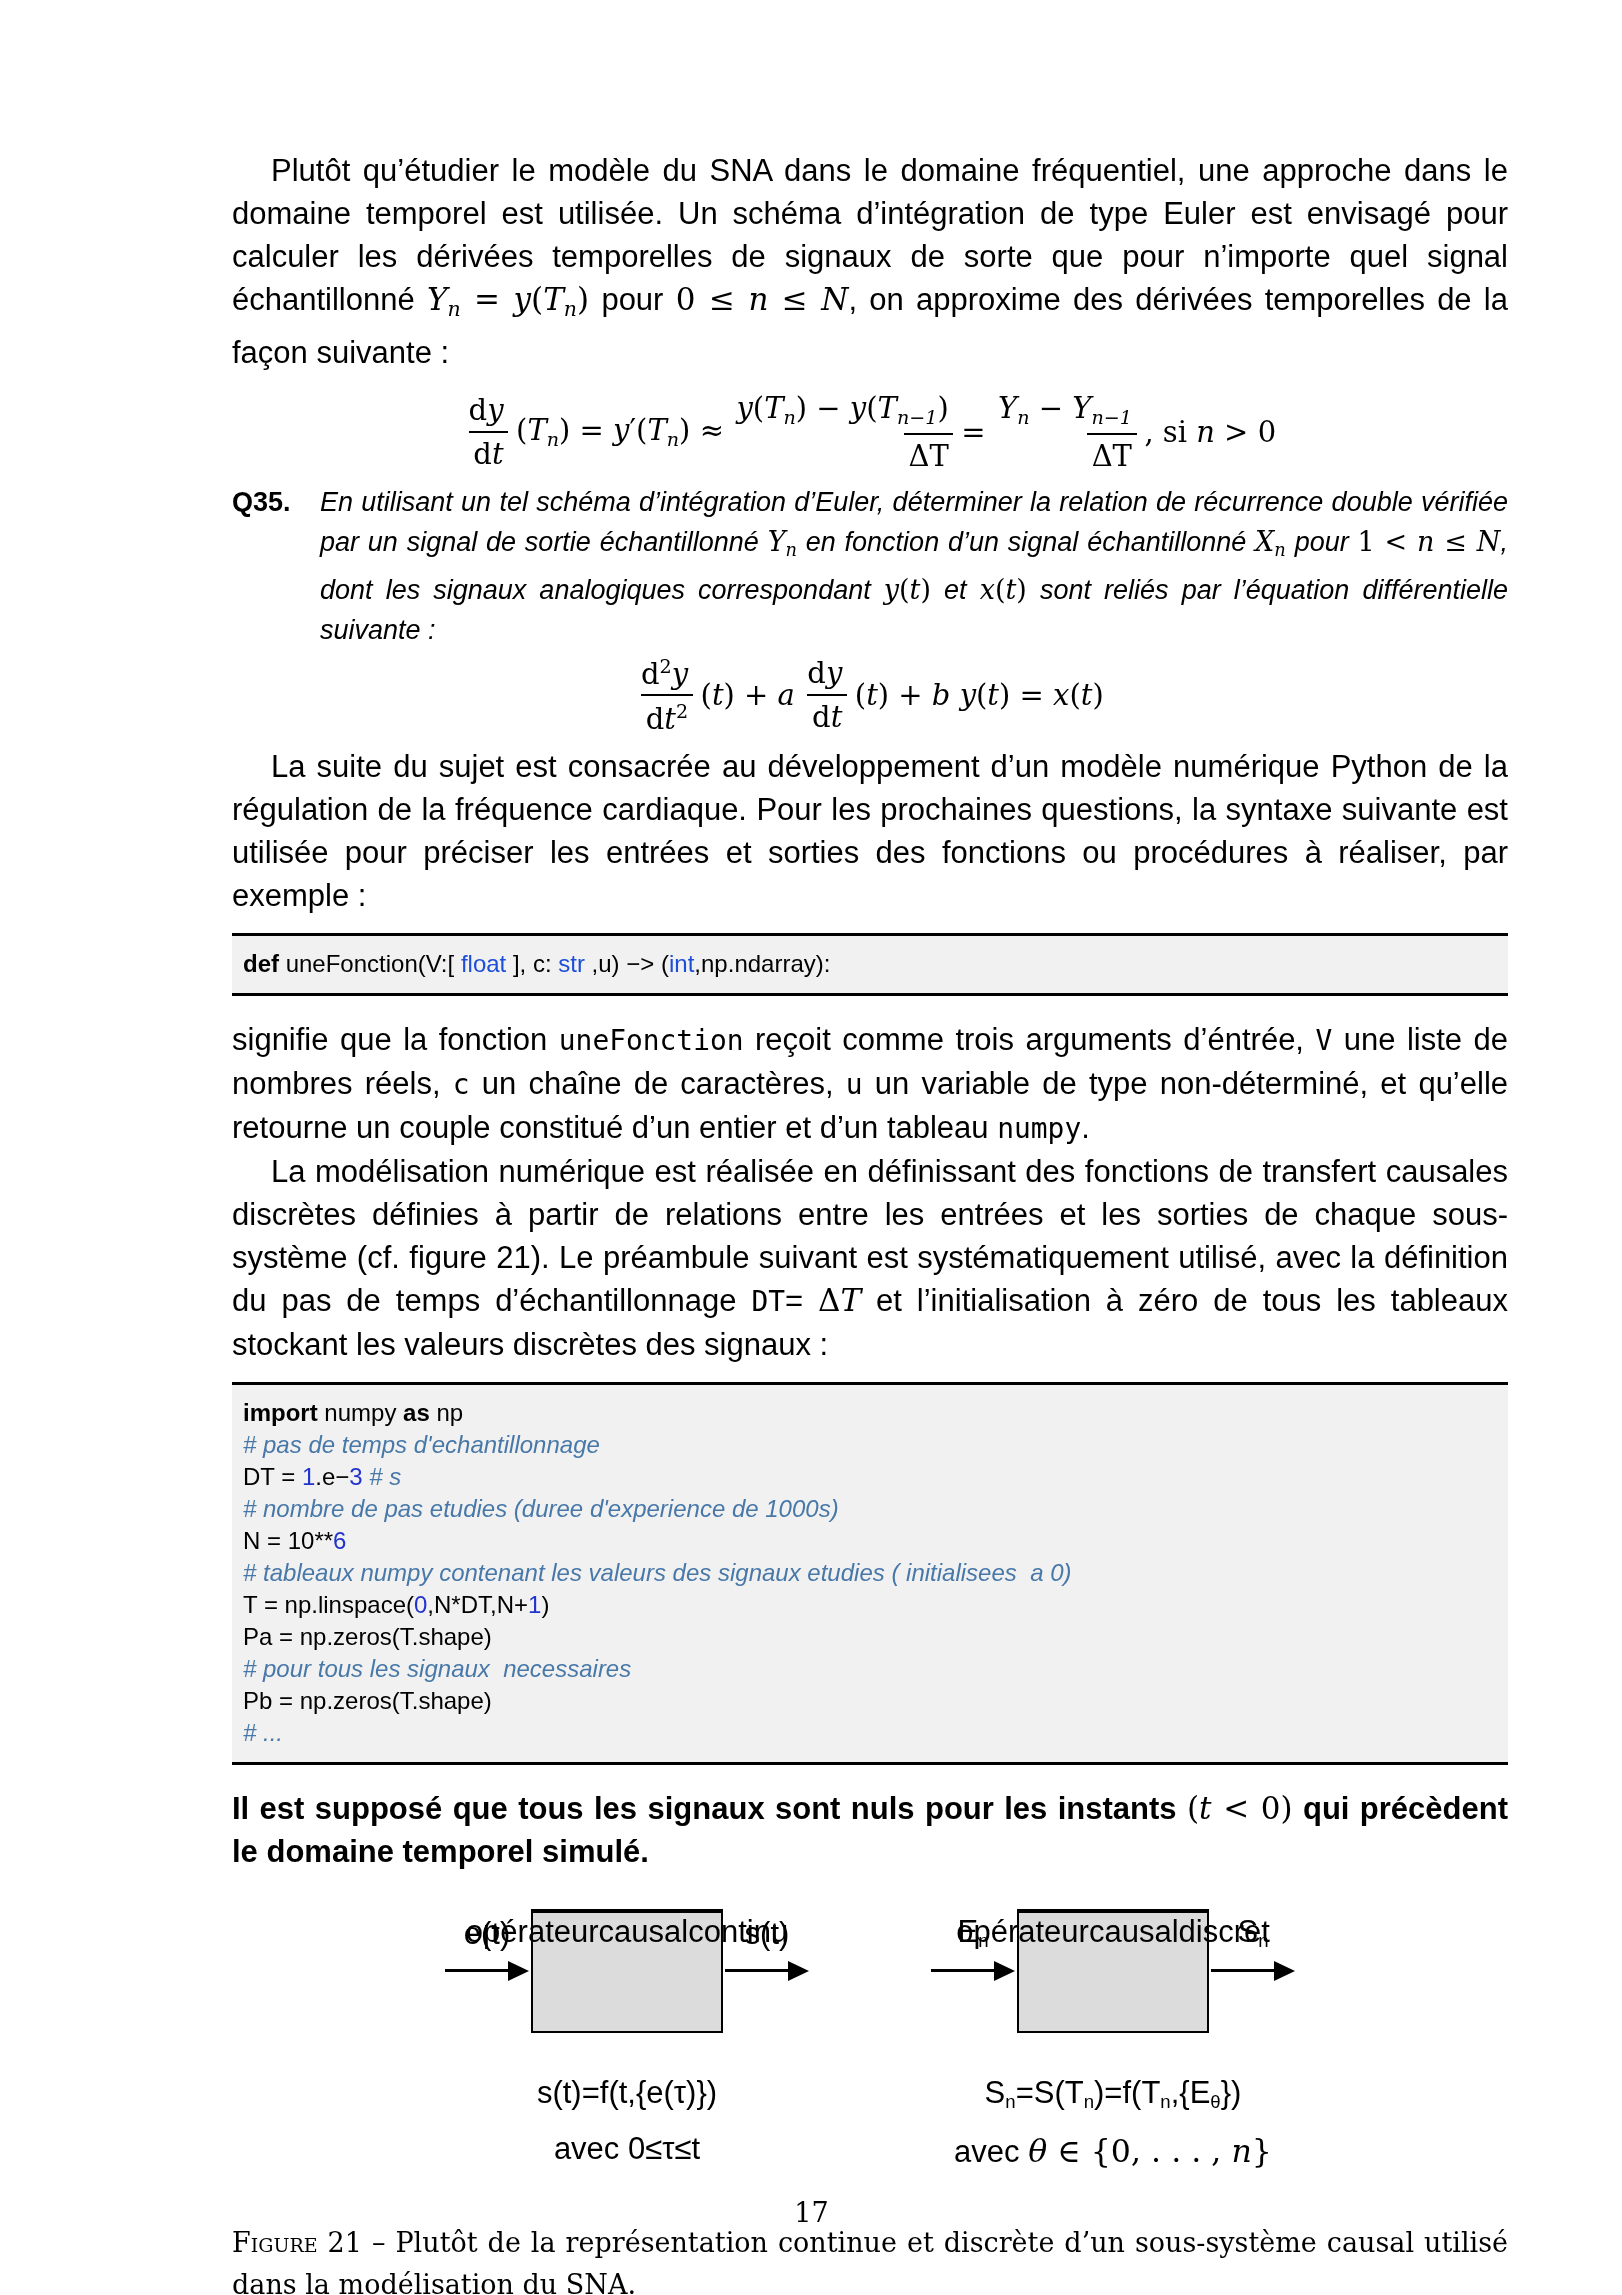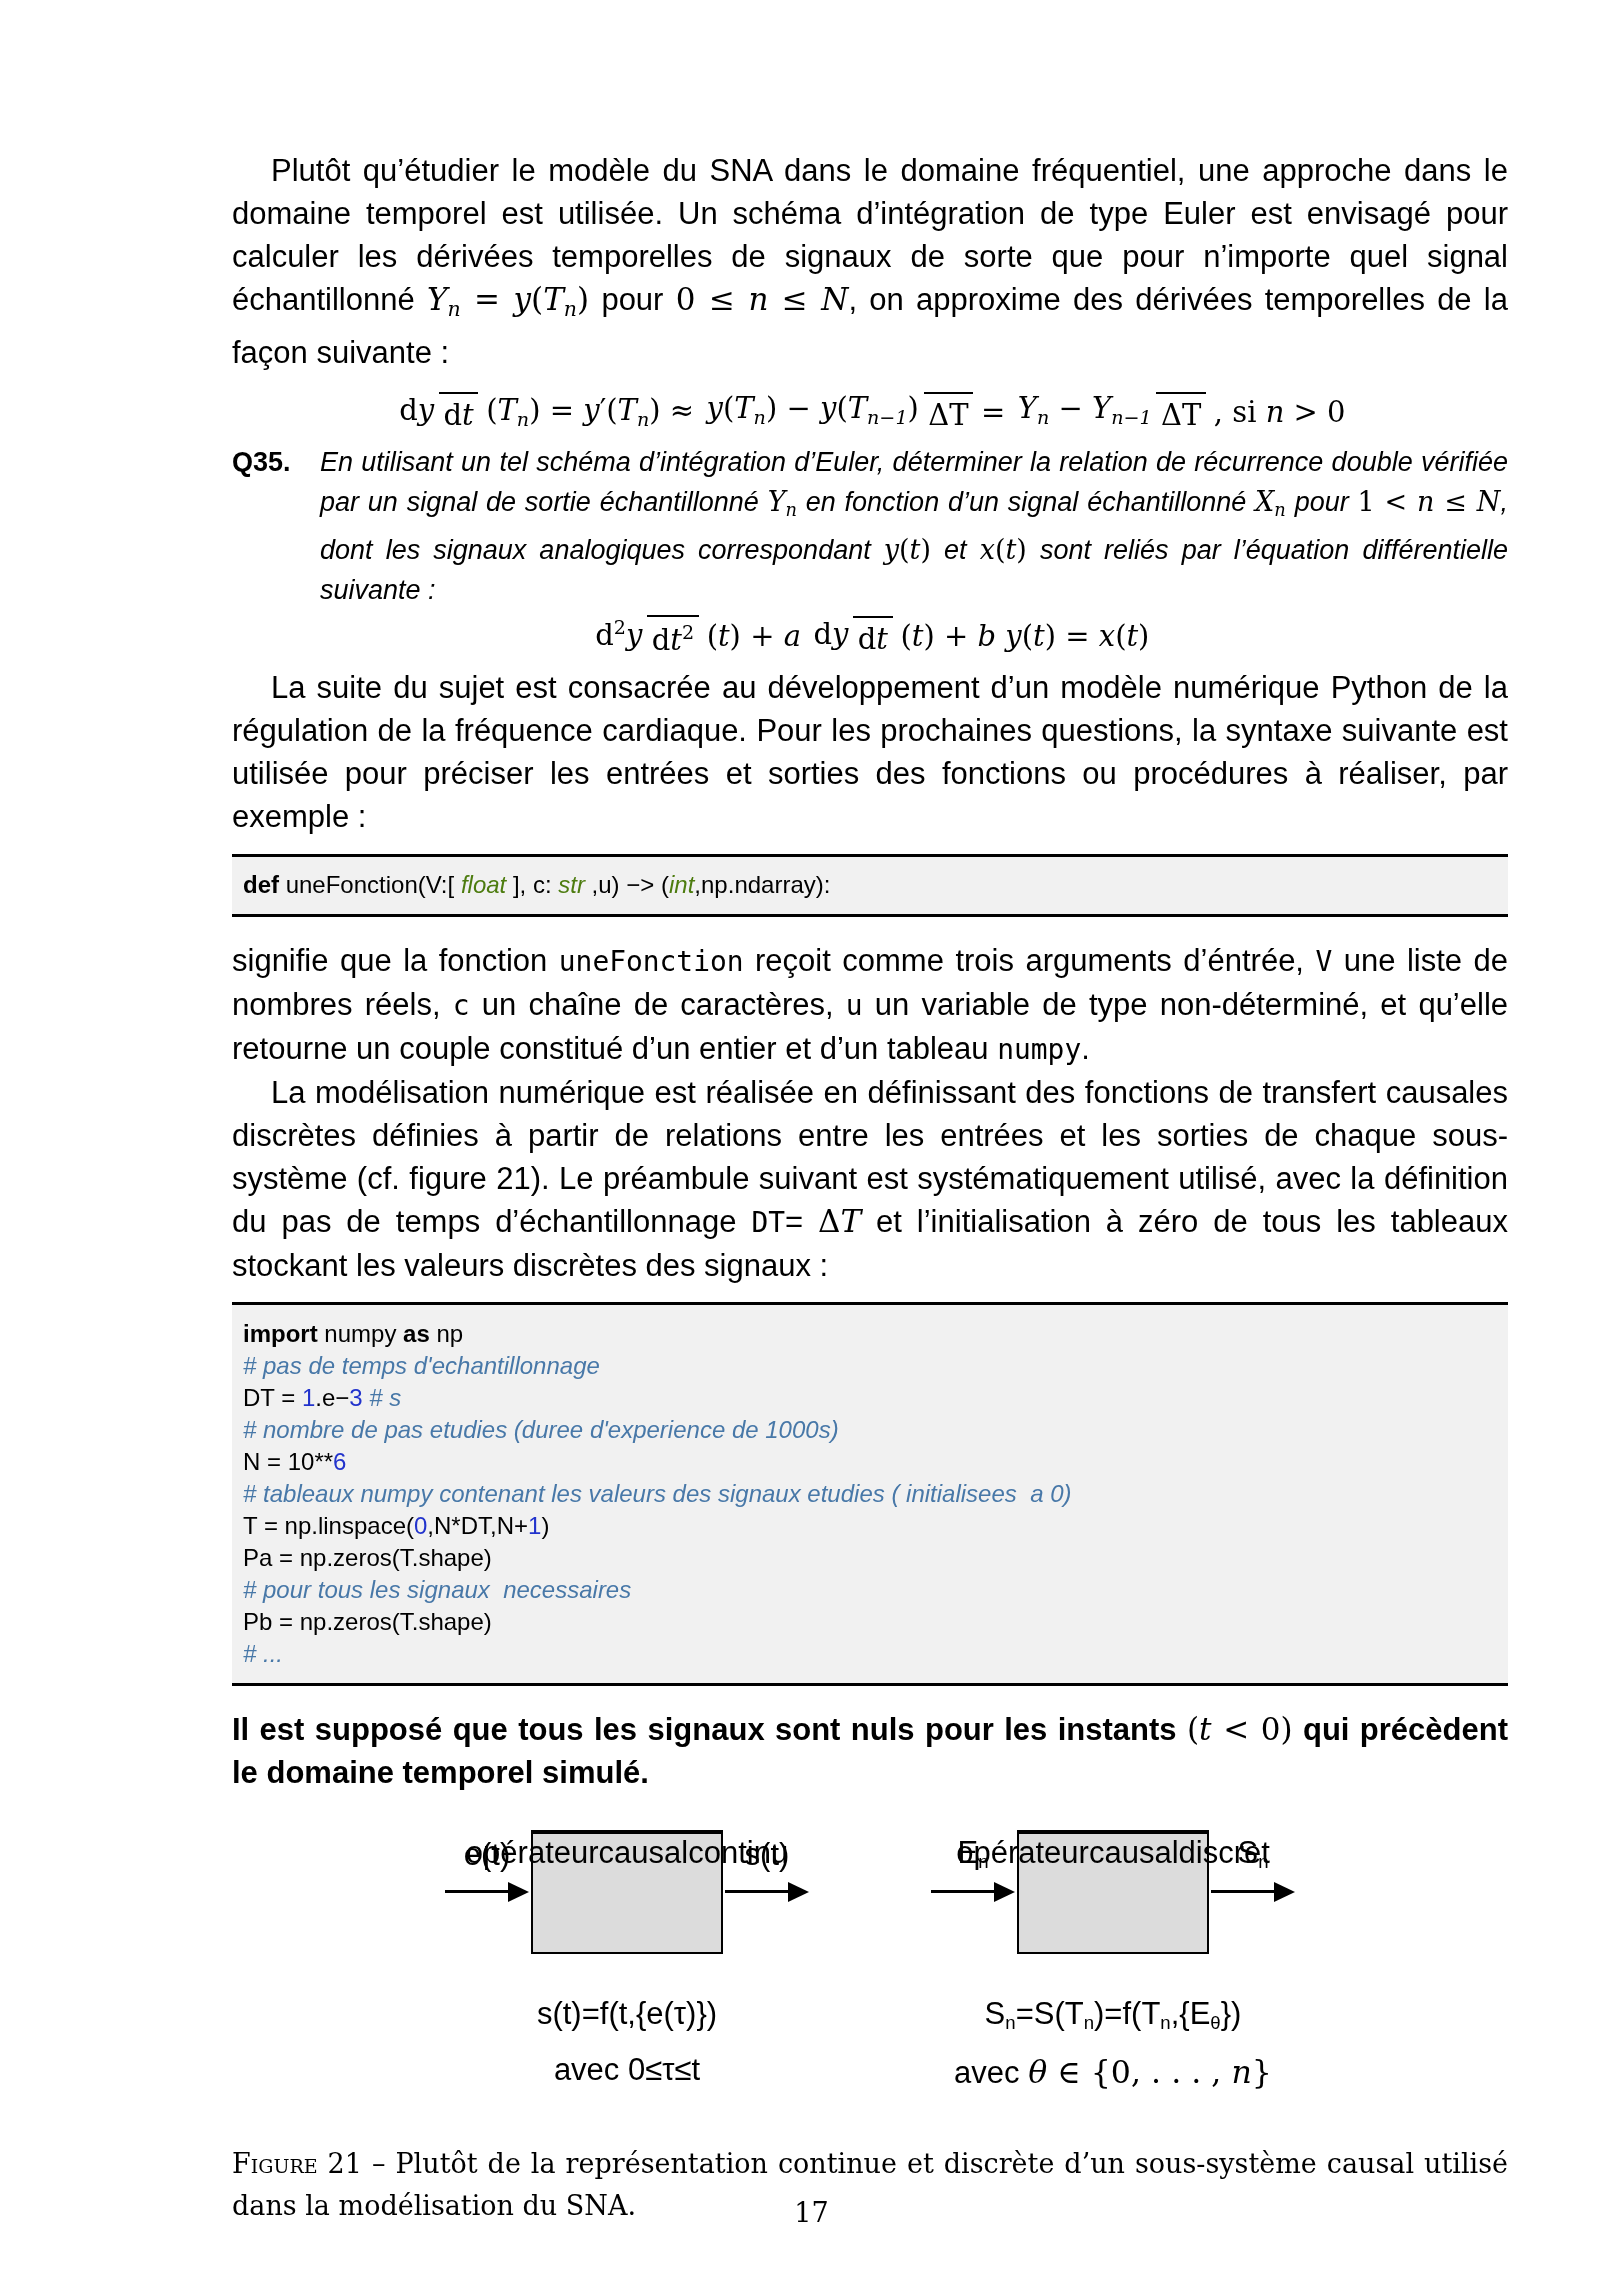--- a/index.html
+++ b/index.html
@@ -11,36 +11,36 @@
   .first{margin-top:149px;}
   .tt{font-family:"DejaVu Sans Mono",monospace;font-size:0.90em;}
   .ms{font-family:"DejaVu Serif",serif;font-style:italic;font-weight:normal;}
   .mr{font-family:"DejaVu Serif",serif;font-style:normal;font-weight:normal;}
   .sub{font-size:0.66em;vertical-align:-0.30em;letter-spacing:0;}
   .sup{font-size:0.66em;vertical-align:0.55em;}
   
   .equation{display:flex;justify-content:center;align-items:center;
             font-size:29px;font-family:"DejaVu Serif",serif;}
   .equation>span{margin:0 3.9px;}
-  .frac{display:inline-flex;align-items:center;margin:0 4.7px;}
+  .frac{display:inline-flex;flex-direction:column;align-items:flex-end;margin:0 4.7px;}
   .frac .num{padding:0 4.7px 3.9px;white-space:nowrap;}
   .frac .den{border-top:2.4px solid #000;padding:3.9px 4.7px 0;white-space:nowrap;}
   .eq1{margin:17.3px 0 6.3px;}
   .eq2{margin:4.7px 0 9.4px;}
   
   .q35{display:flex;margin-top:9px;}
   .qlabel{font-weight:bold;font-size:27px;line-height:40px;width:88px;flex:none;}
   .qtext{font-style:italic;font-size:27px;line-height:40px;text-align:justify;flex:1;}
   
   .codebox{margin-top:15.7px;background:#f1f1f1;border-top:3.1px solid #000;
            border-bottom:3.1px solid #000;padding:12.6px 11px;font-size:24px;}
   .code-line{line-height:32px;white-space:pre-wrap;}
   .ckw{font-weight:bold;}
   .ccm{color:#4878a8;font-style:italic;}
-  .cty{color:#4d7c0f;font-style:italic;}
+  .cty{color:#1d4ed8;}
   .cnum{color:#2233cc;}
   .bold-note{font-weight:bold;margin-top:22px;}
   .bold-note .ms,.bold-note .mr{font-weight:normal;}
   
   .figure{display:flex;justify-content:center;gap:118px;margin-top:36px;}
   .fig-group{text-align:center;}
   .diagram{display:flex;align-items:center;justify-content:center;}
   .io{position:relative;width:88px;display:flex;justify-content:center;}
   .io-label{position:absolute;bottom:20.4px;left:50%;transform:translateX(-50%);
             font-size:31px;white-space:nowrap;}

